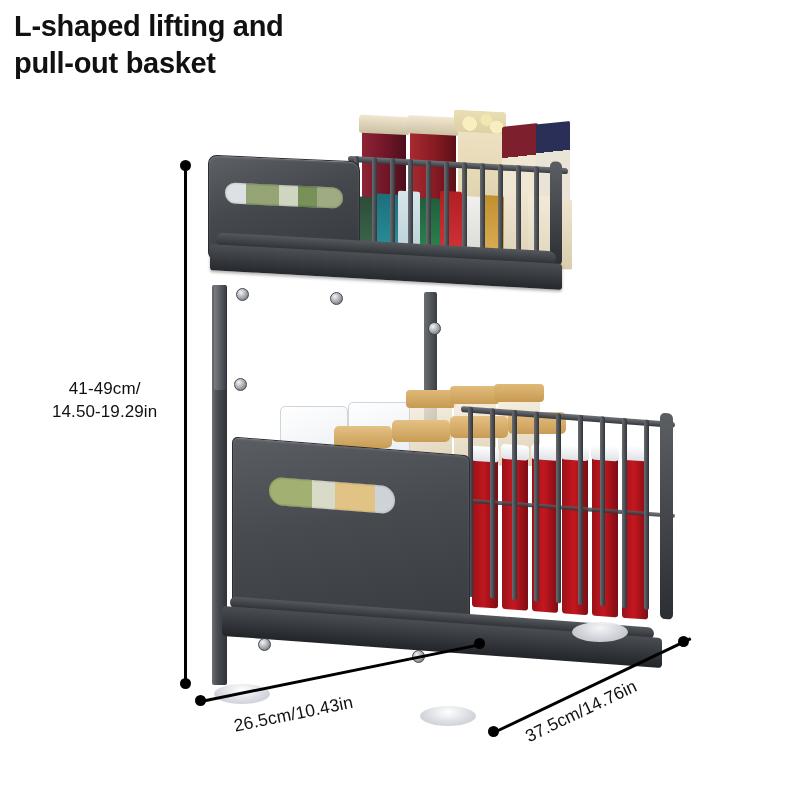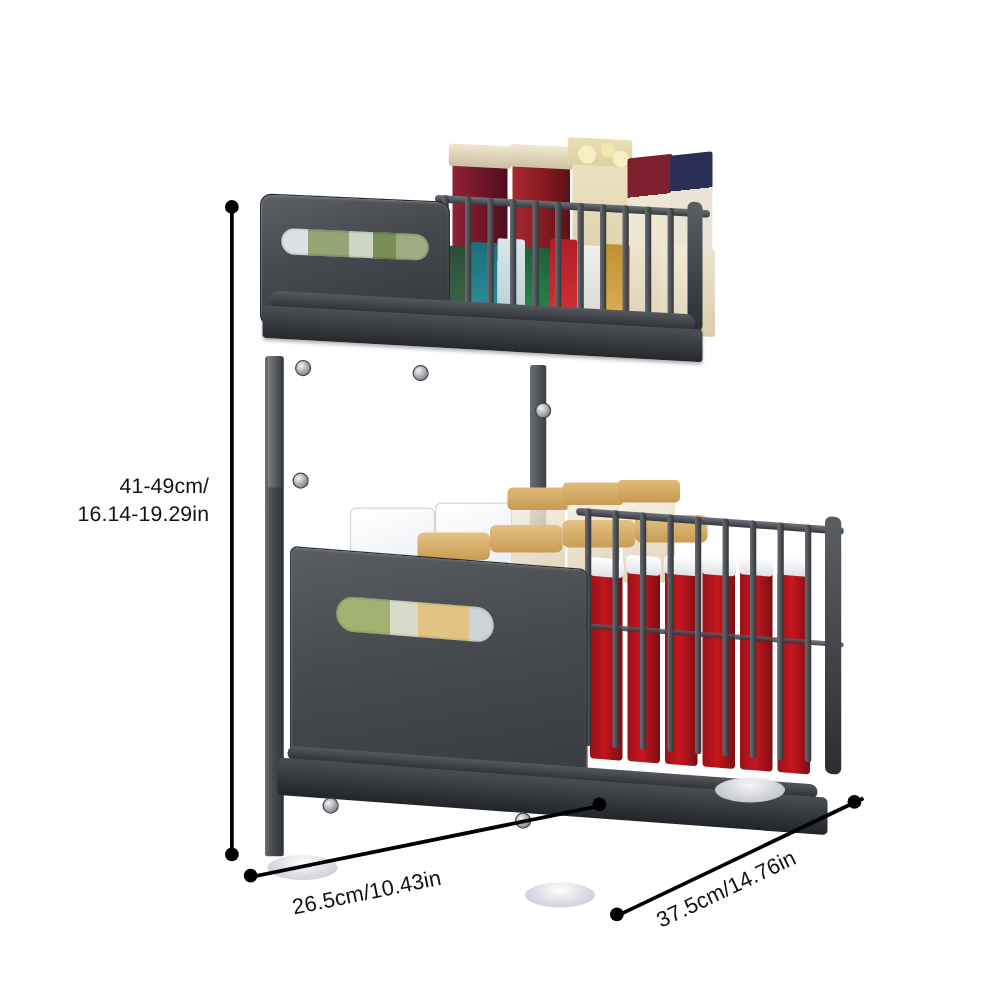--- a/index.html
+++ b/index.html
@@ -140,36 +140,40 @@
   }
 
   
   .dim-line{position:absolute;background:#000;}
   .dot{position:absolute;width:11px;height:11px;border-radius:50%;background:#000;}
   .dim-text{
     position:absolute;color:#111;font-size:17px;font-weight:400;
     white-space:nowrap;letter-spacing:0.1px;
   }
   .dim-h{
-    left:62px;top:378px;text-align:right;line-height:1.35;font-size:17px;
+    left:52px;top:378px;text-align:center;line-height:1.35;font-size:17px;
   }
   .dim-w{
     left:232px;top:716px;transform:rotate(-11.5deg);transform-origin:left top;
     font-size:17.5px;
   }
   .dim-d{
     left:522px;top:728px;transform:rotate(-25.5deg);transform-origin:left top;
     font-size:17.5px;
   }
 </style>
 </head>
 <body>
 
 <div class="stage">
 
+  <div class="title">
+    <span>L-shaped lifting and</span>
+    <span class="l2">pull-out basket</span>
+  </div>
 
 
   <div class="product">
 
     <div class="post post-left"></div>
     <div class="post post-left-upper"></div>
     <div class="post post-right"></div>
     <div class="knob" style="left:236px;top:288px;"></div>
     <div class="knob" style="left:330px;top:292px;"></div>
     <div class="knob" style="left:234px;top:378px;"></div>
@@ -296,21 +300,21 @@
 
   </div>
 
   <div>
 
     <div class="dim-line" style="left:184px;top:168px;width:3px;height:518px;"></div>
     <div class="dot" style="left:180px;top:160px;"></div>
     <div class="dot" style="left:180px;top:678px;"></div>
     <div class="dim-text dim-h">
       <div>41-49cm/</div>
-      <div>16.14-19.29in</div>
+      <div>14.50-19.29in</div>
     </div>
 
     <div class="dim-line" style="left:201px;top:700px;width:284px;height:3px;transform:rotate(-11.5deg);transform-origin:left center;"></div>
     <div class="dot" style="left:195px;top:695px;"></div>
     <div class="dot" style="left:474px;top:638px;"></div>
     <div class="dim-text dim-w">26.5cm/10.43in</div>
 
     <div class="dim-line" style="left:494px;top:731px;width:218px;height:3px;transform:rotate(-25.5deg);transform-origin:left center;"></div>
     <div class="dot" style="left:488px;top:726px;"></div>
     <div class="dot" style="left:678px;top:636px;"></div>

